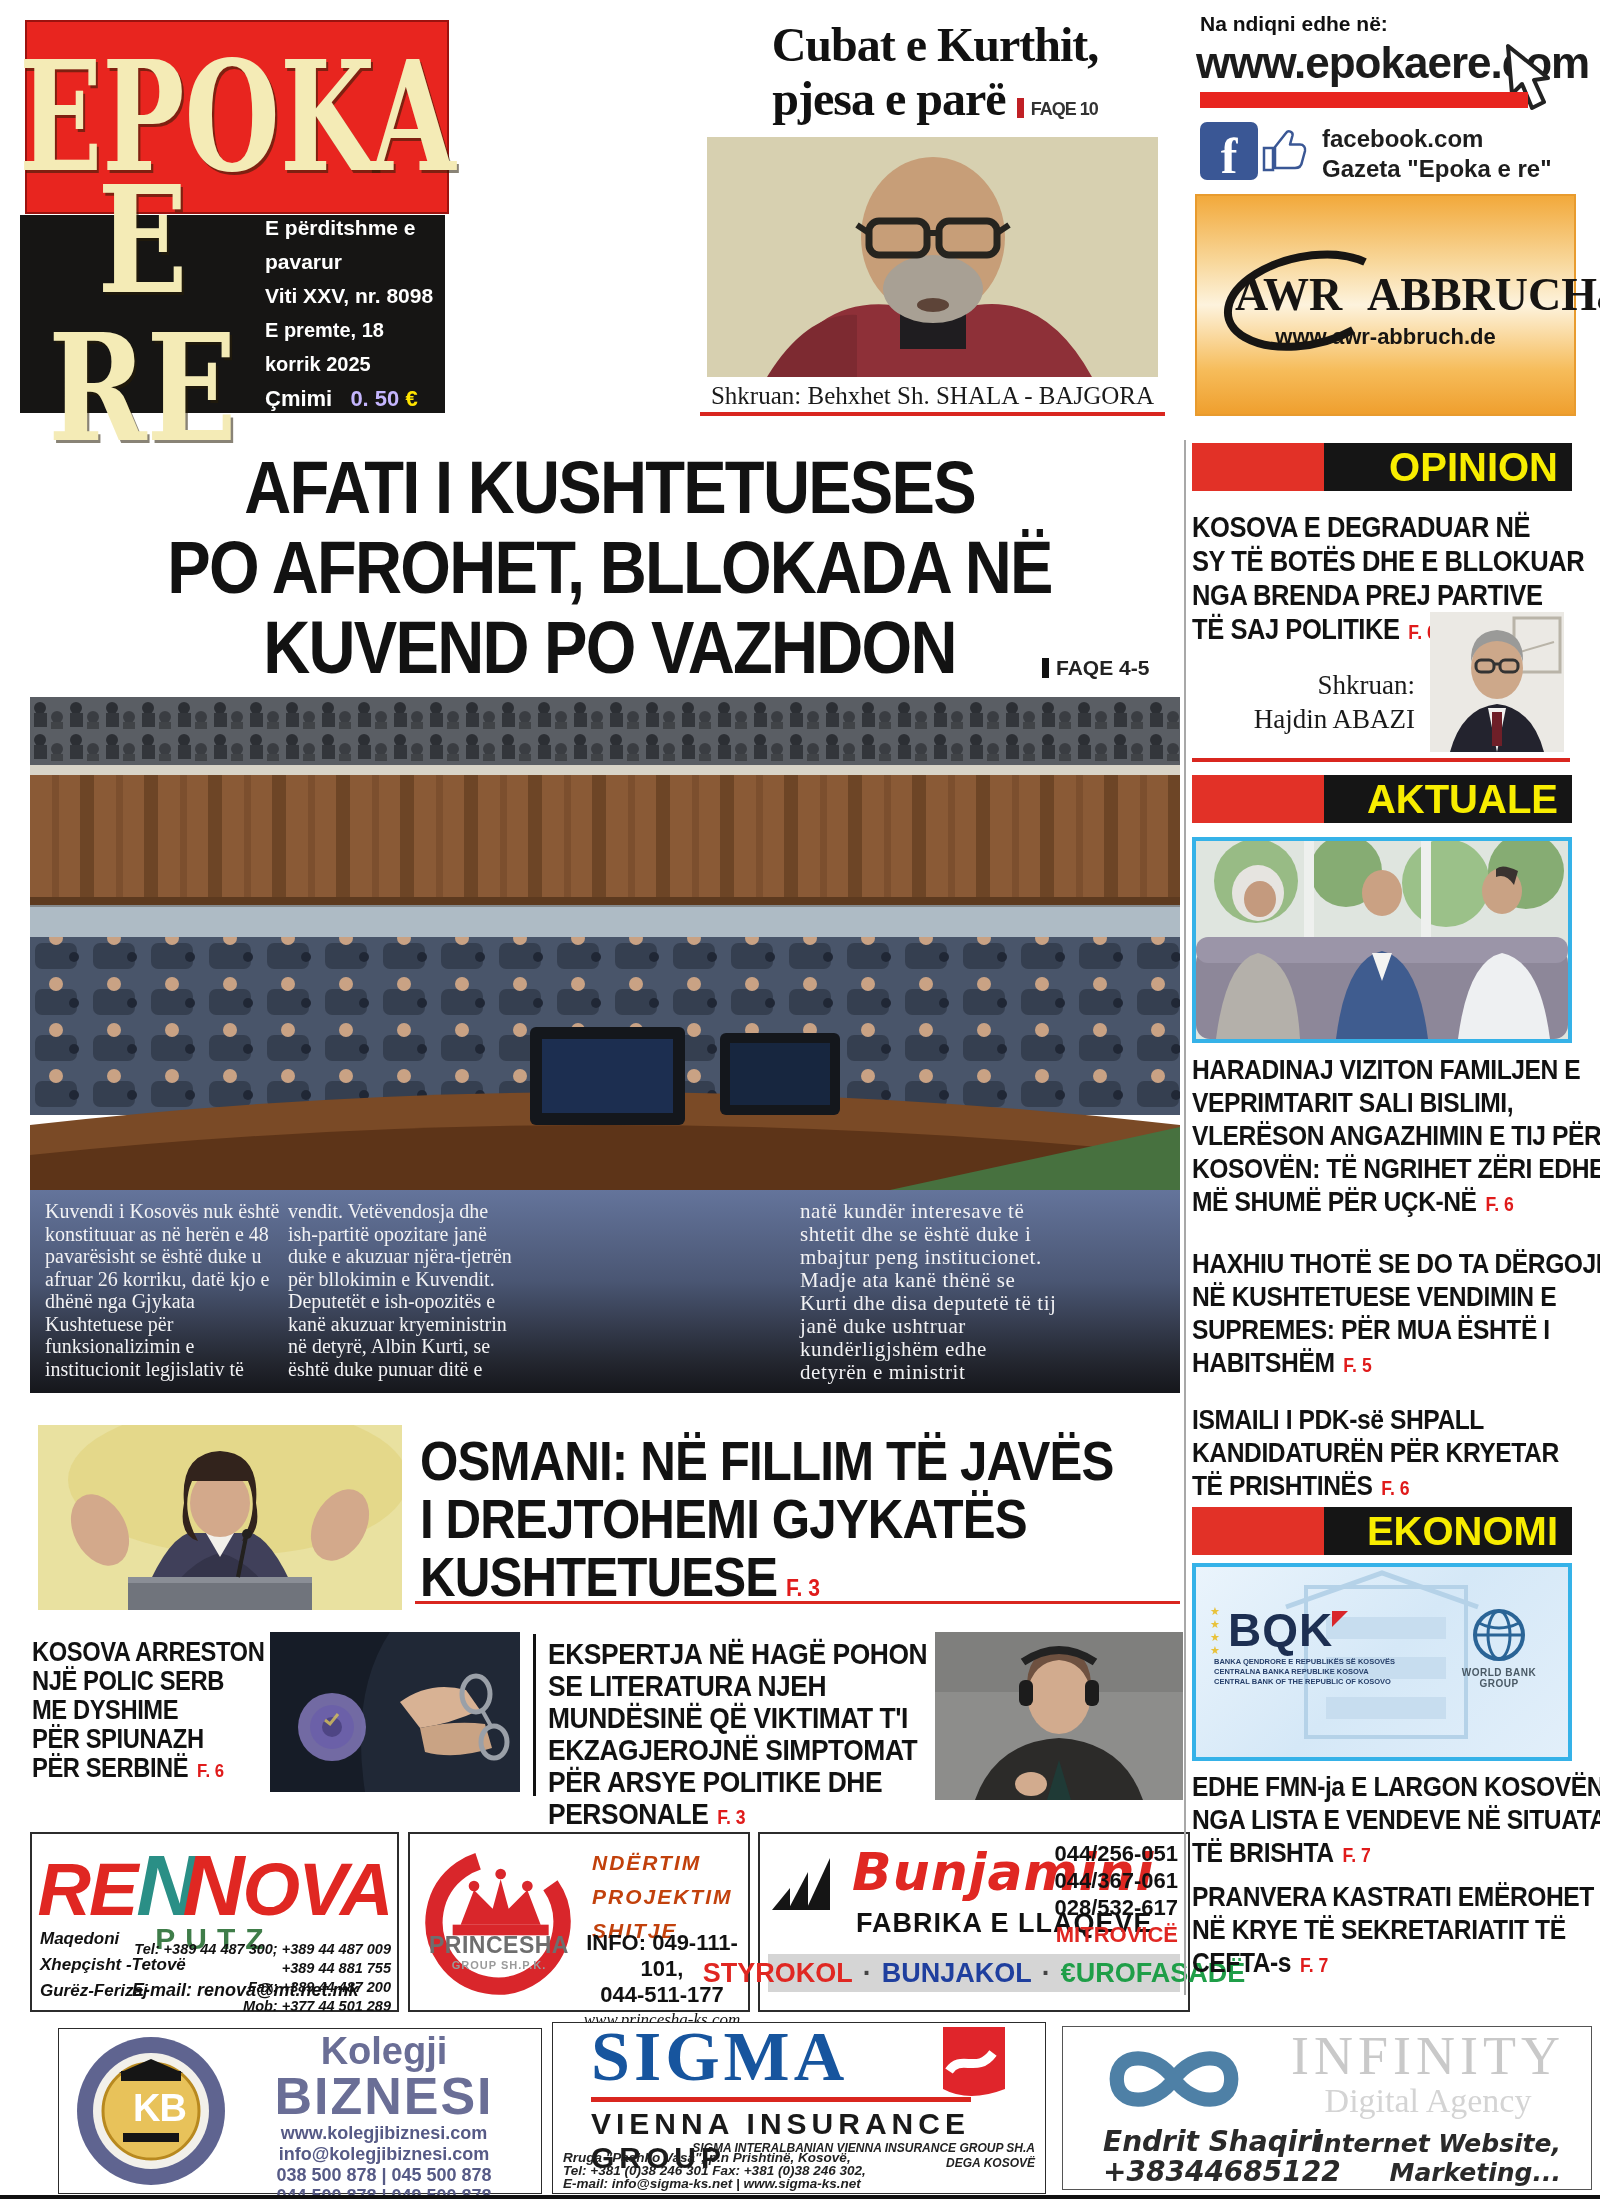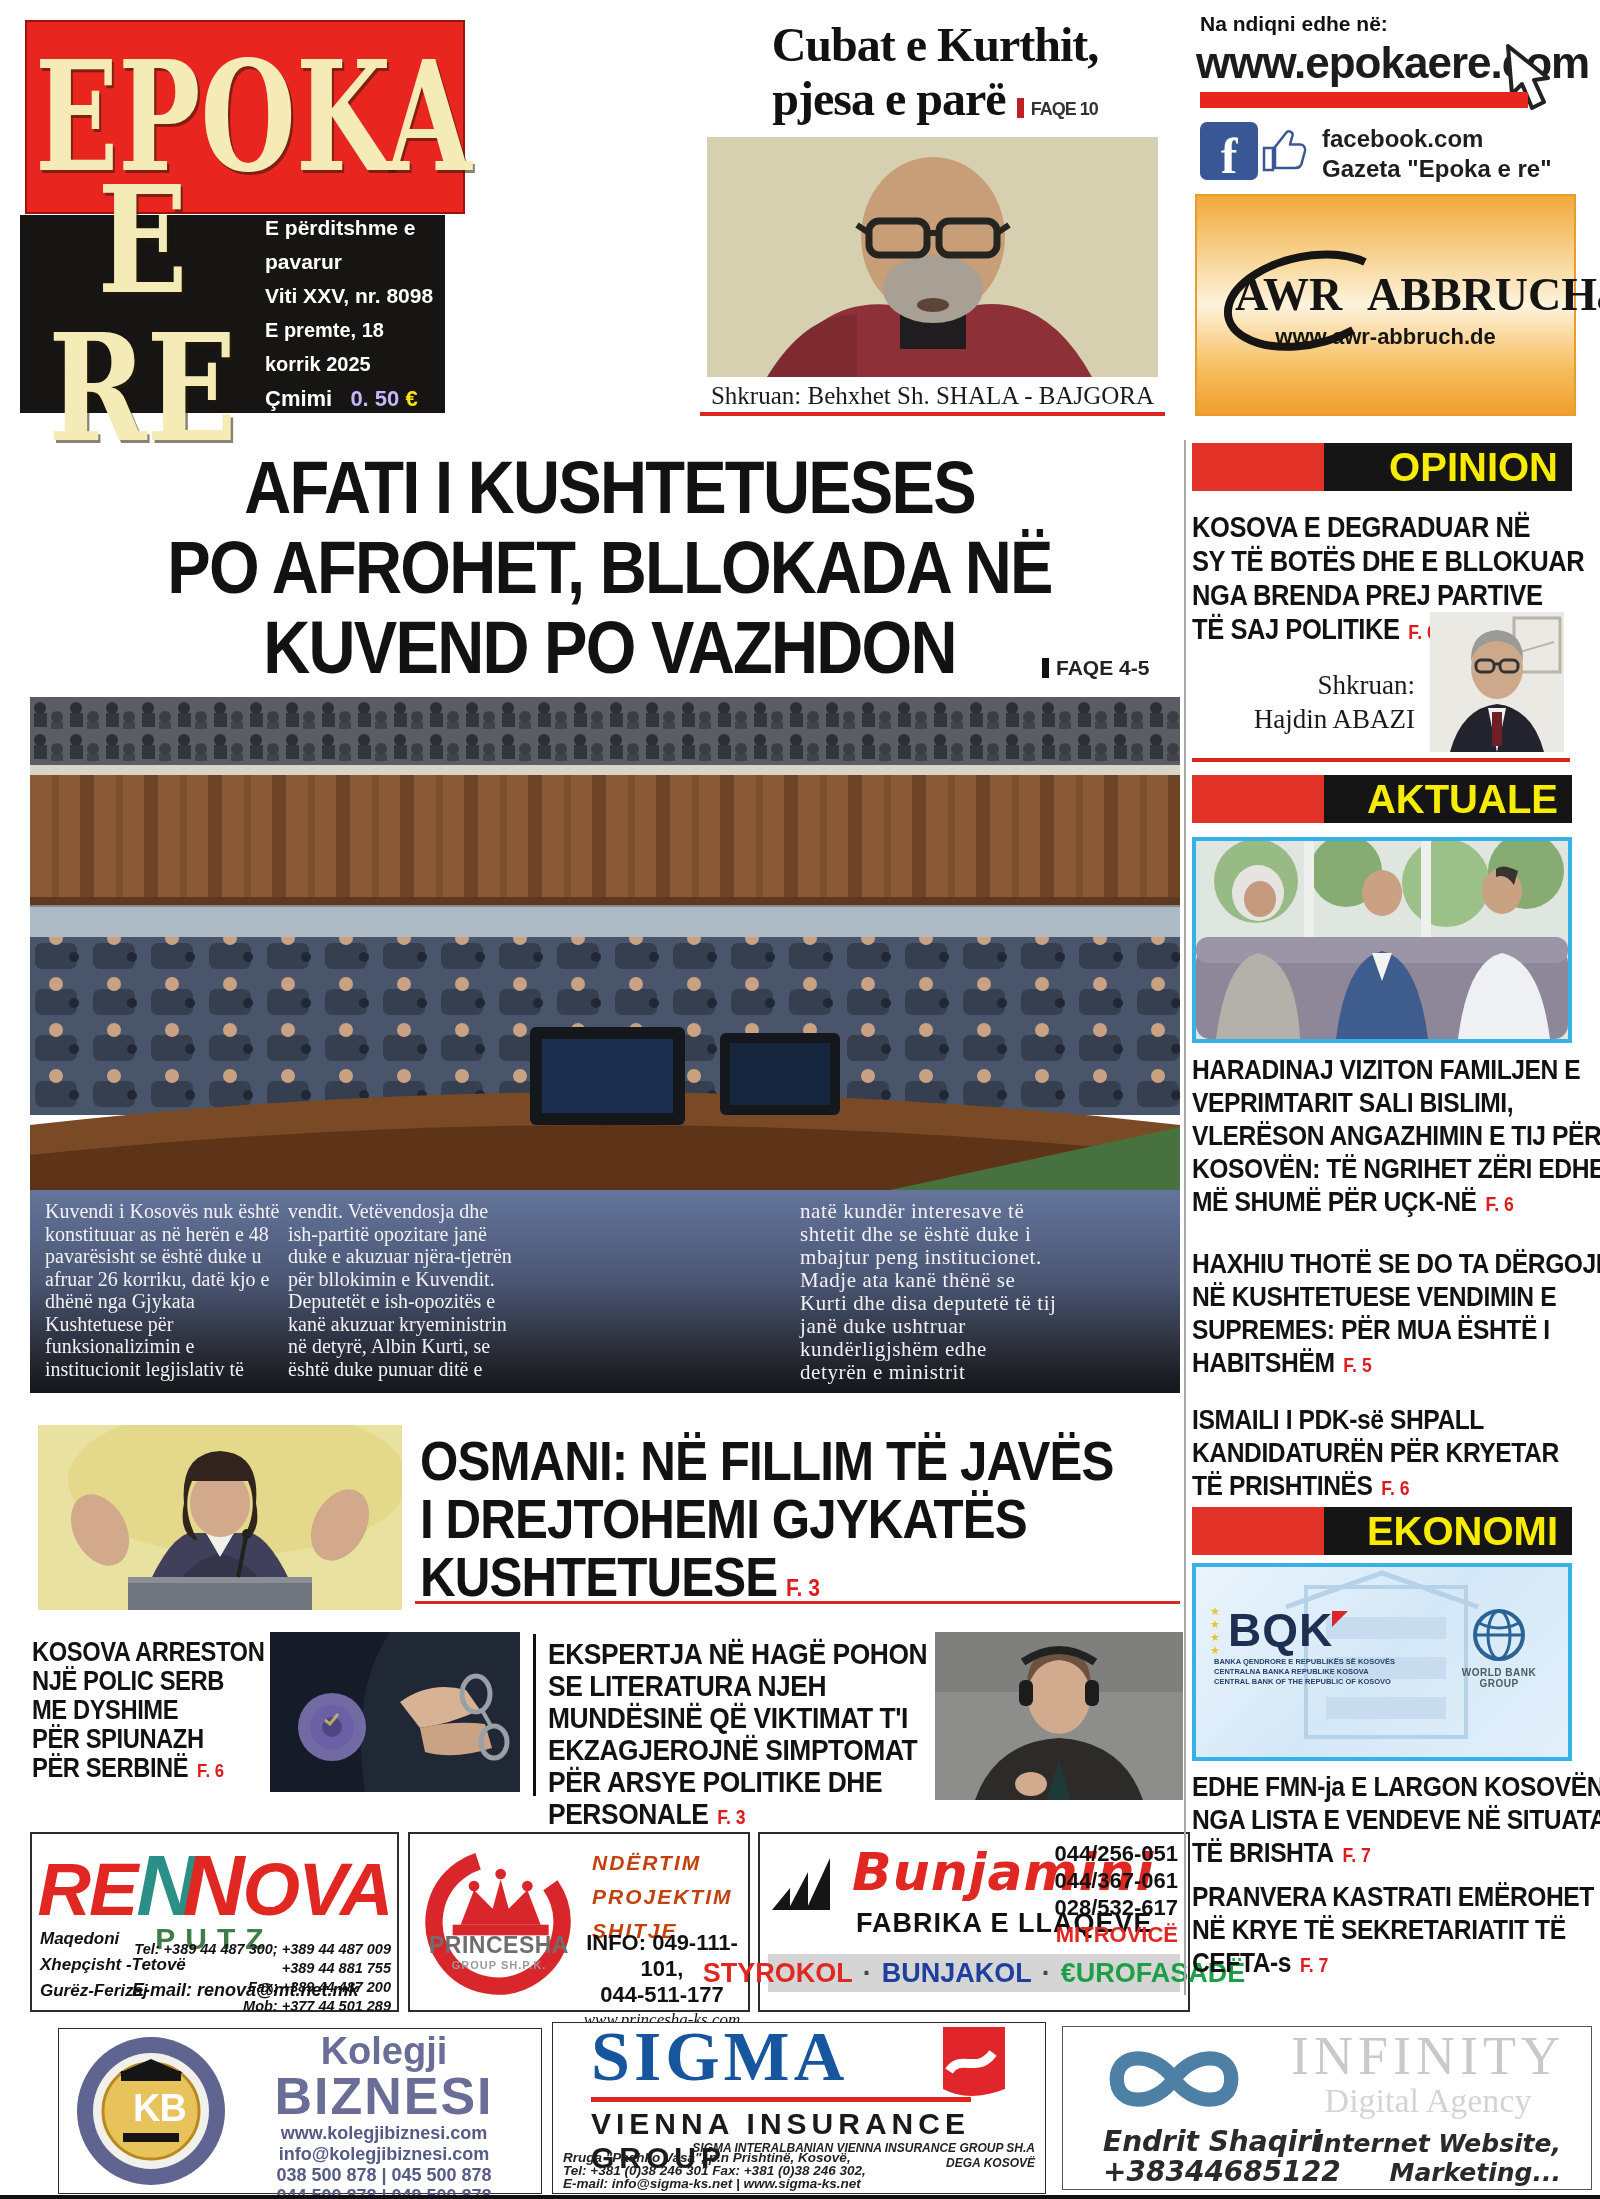--- a/index.html
+++ b/index.html
@@ -1,20 +1,20 @@
 <!DOCTYPE html>
 <html><head>
 <meta charset="utf-8">
 <style>
   html,body{margin:0;padding:0;background:#888;}
   .page{position:relative;width:1600px;height:2199px;background:#ffffff;overflow:hidden;
         font-family:"Liberation Sans",sans-serif;color:#111;}
   .abs{position:absolute;}
   
-  .mast-red{background:#e8251f;border:2px solid #9b130f;display:flex;align-items:center;justify-content:center;padding-left:16px;}
+  .mast-red{background:#e8251f;border:2px solid #9b130f;display:flex;align-items:center;justify-content:center;}
   .mast-black{background:#161514;display:flex;align-items:center;}
   .mast-word{font-family:"DejaVu Serif",serif;font-weight:700;color:#f4ebb6;
              text-shadow:3px 3px 0 rgba(40,30,5,.55);line-height:1;}
   .mast-info{color:#fff;font-weight:700;font-size:23px;line-height:38px;}
   .price-val{color:#c4b5fd;margin-left:12px;} .price-cur{color:#ffe400;}
   
   .cond{display:inline-block;width:max-content;font-weight:800;letter-spacing:-0.5px;
         transform:scaleX(0.88);transform-origin:0 0;white-space:pre-line;color:#121212;}
   .cond-c{transform-origin:50% 0;}
   .ref{color:#e01b1b;font-weight:700;margin-left:10px;letter-spacing:0;}

